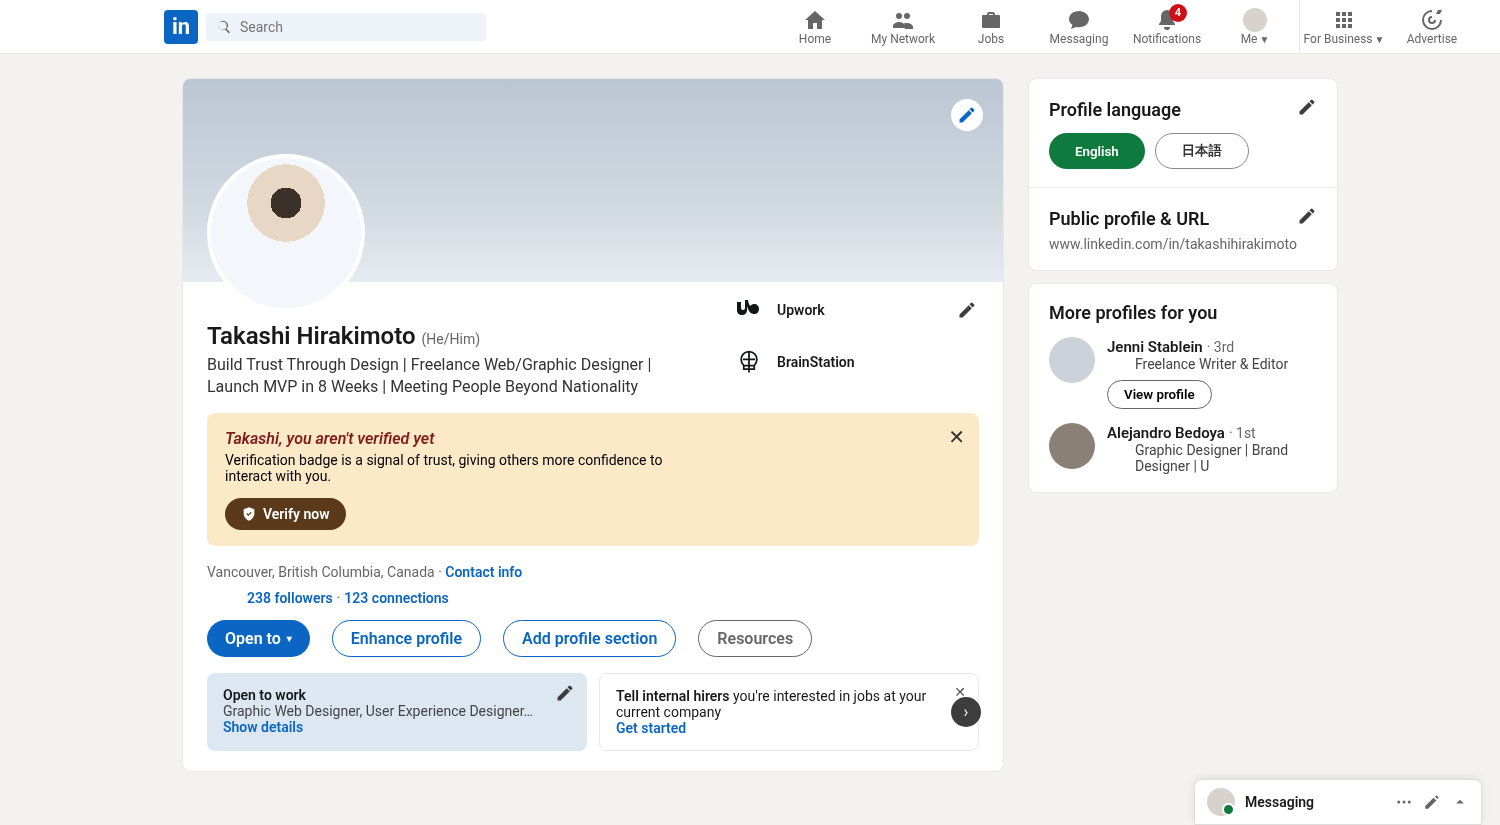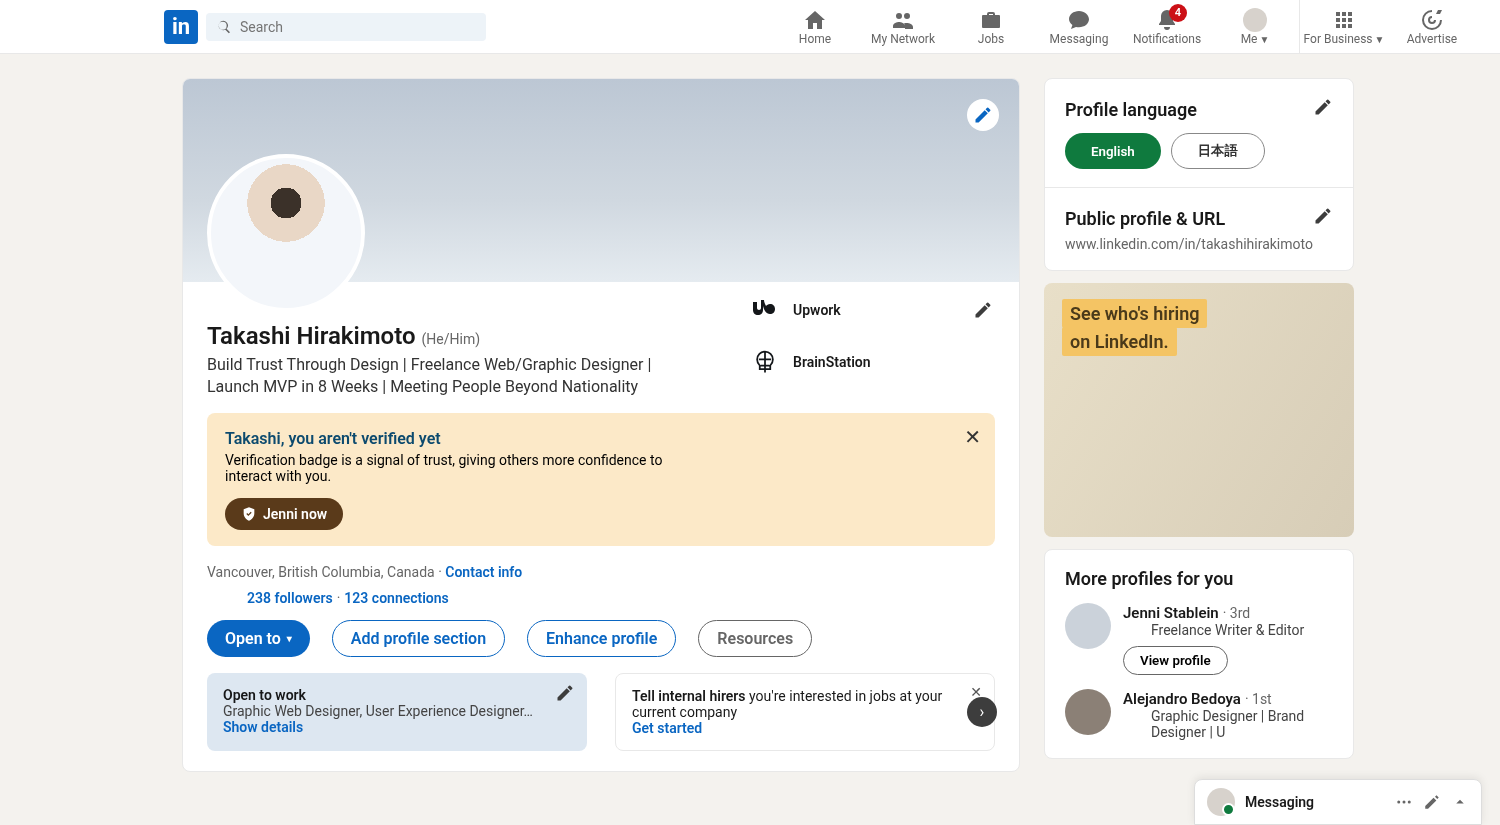--- a/index.html
+++ b/index.html
@@ -35,38 +35,38 @@
 .name-row{display:flex;align-items:baseline;gap:6px;}
 .name{font-size:24px;font-weight:600;}
 .pron{font-size:14px;color:#666;}
 .headline{font-size:16px;color:#333;margin-top:4px;max-width:470px;line-height:1.4;}
 
 .companies{position:absolute;top:12px;right:90px;width:180px;}
 .comp{display:flex;align-items:center;gap:12px;margin-bottom:20px;font-size:14px;font-weight:600;}
 .comp-logo{width:32px;height:32px;display:flex;align-items:center;justify-content:center;}
 
 .verify{background:#fce9c8;border-radius:8px;padding:16px 18px;margin-top:14px;position:relative;}
-.verify-title{font-weight:600;color:#0c4a6e;font-size:16px;}
+.verify-title{font-weight:600;color:#7f1d1d;font-size:16px;font-style:italic;}
 .verify-body{font-size:14px;color:#000000;margin-top:4px;max-width:440px;}
 .verify-close{position:absolute;top:12px;right:14px;font-size:20px;cursor:pointer;color:#333;}
 .verify-btn{margin-top:14px;background:#5a3a1a;color:#fff;border:none;border-radius:18px;padding:8px 16px;font-weight:600;font-size:14px;display:inline-flex;align-items:center;gap:6px;cursor:pointer;}
 
 .loc{margin-top:18px;font-size:14px;color:#666;}
 .loc a{color:#0a66c2;font-weight:600;text-decoration:none;}
 .stats{margin-top:10px;font-size:14px;color:#0a66c2;font-weight:600;margin-left:40px;}
 .stats span{cursor:pointer;}
 .stats .dot{color:#666;font-weight:400;margin:0 4px;}
 
 .btn-row{margin-top:14px;display:flex;gap:22px;}
 .pill{border-radius:20px;padding:8px 18px;font-weight:600;font-size:16px;cursor:pointer;}
 .pill.primary{background:#0a66c2;color:#fff;border:none;display:flex;align-items:center;gap:4px;}
 .pill.outline-blue{border:1.5px solid #0a66c2;color:#0a66c2;background:#fff;}
 .pill.outline-grey{border:1.5px solid #666;color:#666;background:#fff;}
 
-.panels{display:flex;gap:28px;margin-top:16px;position:relative;}
+.panels{display:flex;gap:12px;margin-top:16px;position:relative;}
 .panel{flex:0 0 380px;border-radius:8px;padding:14px 16px;position:relative;font-size:14px;}
 .panel.blue{background:#dde7f1;}
 .panel.white{background:#fff;border:1px solid #e8e8e8;}
 .panel-title{font-weight:600;}
 .panel-sub{color:#444;}
 .panel-link{color:#0a66c2;font-weight:600;cursor:pointer;}
 .panel .picon{position:absolute;top:10px;right:12px;cursor:pointer;color:#555;}
 .panels-next{position:absolute;right:-2px;top:50%;transform:translateY(-50%);width:30px;height:30px;background:#3d3d3d;color:#fff;border-radius:50%;display:flex;align-items:center;justify-content:center;cursor:pointer;}
 
 
@@ -209,38 +209,38 @@
         <div class="headline">Build Trust Through Design | Freelance Web/Graphic Designer | Launch MVP in 8 Weeks | Meeting People Beyond Nationality</div>
 
         <div class="verify">
           <span class="verify-close">✕</span>
           <div class="verify-title">Takashi, you aren't verified yet</div>
           <div class="verify-body">Verification badge is a signal of trust, giving others more confidence to interact with you.</div>
           <button class="verify-btn">
             <svg width="16" height="16" viewBox="0 0 24 24" fill="#fff">
                 <path d="M12 2l8 3v6c0 5-3.4 9.7-8 11-4.6-1.3-8-6-8-11V5l8-3zm-1 13l5-5-1.4-1.4L11 12.2 9.4 10.6 8 12l3 3z"></path>
               </svg>
-            <span>Jenni now</span>
+            <span>Verify now</span>
           </button>
         </div>
 
         <div class="loc">
           <span>Vancouver, British Columbia, Canada</span> · <a href="#">Contact info</a>
         </div>
         <div class="stats">
           <span>238 followers</span><span class="dot">·</span><span>123 connections</span>
         </div>
 
         <div class="btn-row">
           <button class="pill primary">
               <span>Open to</span>
               <span class="caret">▾</span>
             </button>
+          <button class="pill outline-blue">Enhance profile</button>
           <button class="pill outline-blue">Add profile section</button>
-          <button class="pill outline-blue">Enhance profile</button>
           <button class="pill outline-grey">Resources</button>
         </div>
 
         <div class="panels">
           <div class="panel blue">
             <span class="picon"><svg class="pen" viewBox="0 0 24 24" width="18">
                   <path d="M3 17.25V21h3.75L17.8 9.94l-3.75-3.75L3 17.25zM20.7 7.04a1 1 0 0 0 0-1.41l-2.34-2.34a1 1 0 0 0-1.41 0L15 5.24l3.75 3.75 1.95-1.95z"></path>
                 </svg></span>
             <div class="panel-title">Open to work</div>
             <div class="panel-sub">Graphic Web Designer, User Experience Designer…</div>
@@ -272,24 +272,20 @@
       <div class="sep"></div>
       <h3>
           <span>Public profile &amp; URL</span>
           <span><svg class="pen" viewBox="0 0 24 24">
               <path d="M3 17.25V21h3.75L17.8 9.94l-3.75-3.75L3 17.25zM20.7 7.04a1 1 0 0 0 0-1.41l-2.34-2.34a1 1 0 0 0-1.41 0L15 5.24l3.75 3.75 1.95-1.95z"></path>
             </svg></span>
         </h3>
       <div class="url">www.linkedin.com/in/takashihirakimoto</div>
     </div>
 
-    <div class="ad">
-      <div class="ad-text">See who's hiring</div>
-      <div class="ad-text2">on LinkedIn.</div>
-    </div>
 
     <div class="card">
       <h3>More profiles for you</h3>
       <div class="prof-item">
         <div class="prof-av"></div>
         <div>
           <span class="prof-name">Jenni Stablein</span> <span class="prof-deg">· 3rd</span>
           <div class="prof-role">Freelance Writer &amp; Editor</div>
           <button class="view-pill">View profile</button>
         </div>

